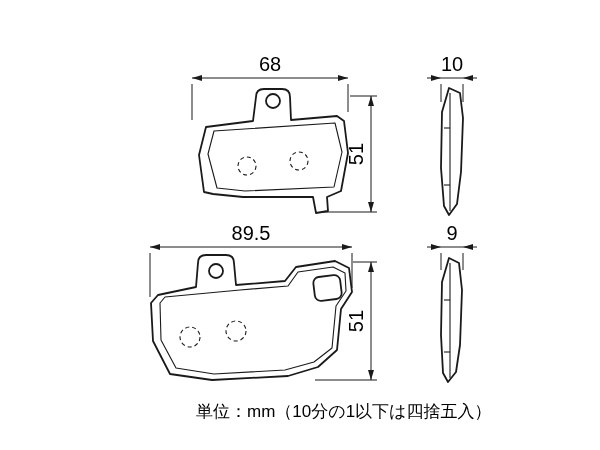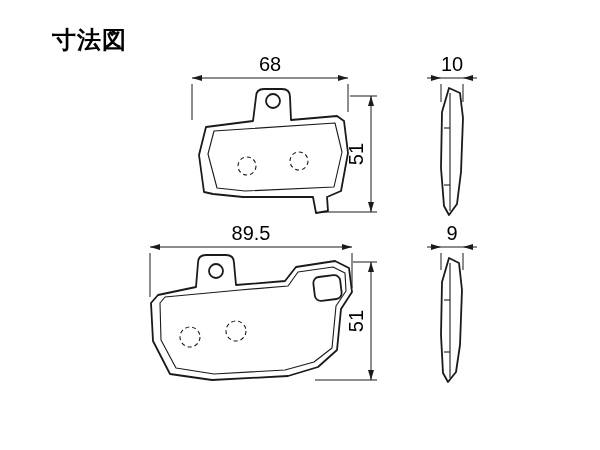--- a/index.html
+++ b/index.html
@@ -65,21 +65,20 @@
     font-size: 20px;
     fill: #000000;
     text-anchor: middle;
   }
 </style>
 </head>
 <body>
 
 <div class="stage">
 
-  <div class="diagram-title">寸法図</div>
 
   <svg width="600" height="450" viewBox="0 0 600 450">
 
     <g>
       <path class="part" d="M204,192 L199,155 L206,127 L253,121 L256,97 Q256,89 264,89 L282,89 Q290,89 290,97 L291,120 L337,116 L344,121 L348,153 L341,191 L327,197 L328,211 L316,213 L313,197 L243,197 L213,194 Z"></path>
       <path class="inner" d="M217,188 L208,154 L214,131 L335,123 L342,152 L334,187 L245,191 Z"></path>
       <circle class="part" cx="273" cy="101" r="7"></circle>
       <circle class="dash" cx="247" cy="166" r="9"></circle>
       <circle class="dash" cx="299" cy="161" r="9"></circle>
     </g>
@@ -156,14 +155,15 @@
       <line class="dim" x1="427" y1="247" x2="477" y2="247"></line>
       <polygon class="arr" points="441,247 431,244 431,250"></polygon>
       <polygon class="arr" points="463,247 473,244 473,250"></polygon>
       <line class="dim" x1="441" y1="253" x2="441" y2="270"></line>
       <line class="dim" x1="463" y1="253" x2="463" y2="270"></line>
       <text class="dimtext" x="452" y="240">9</text>
     </g>
 
   </svg>
 
+  <div class="unit-caption">単位：mm（10分の1以下は四捨五入）</div>
 
 </div>
 
 </body></html>

